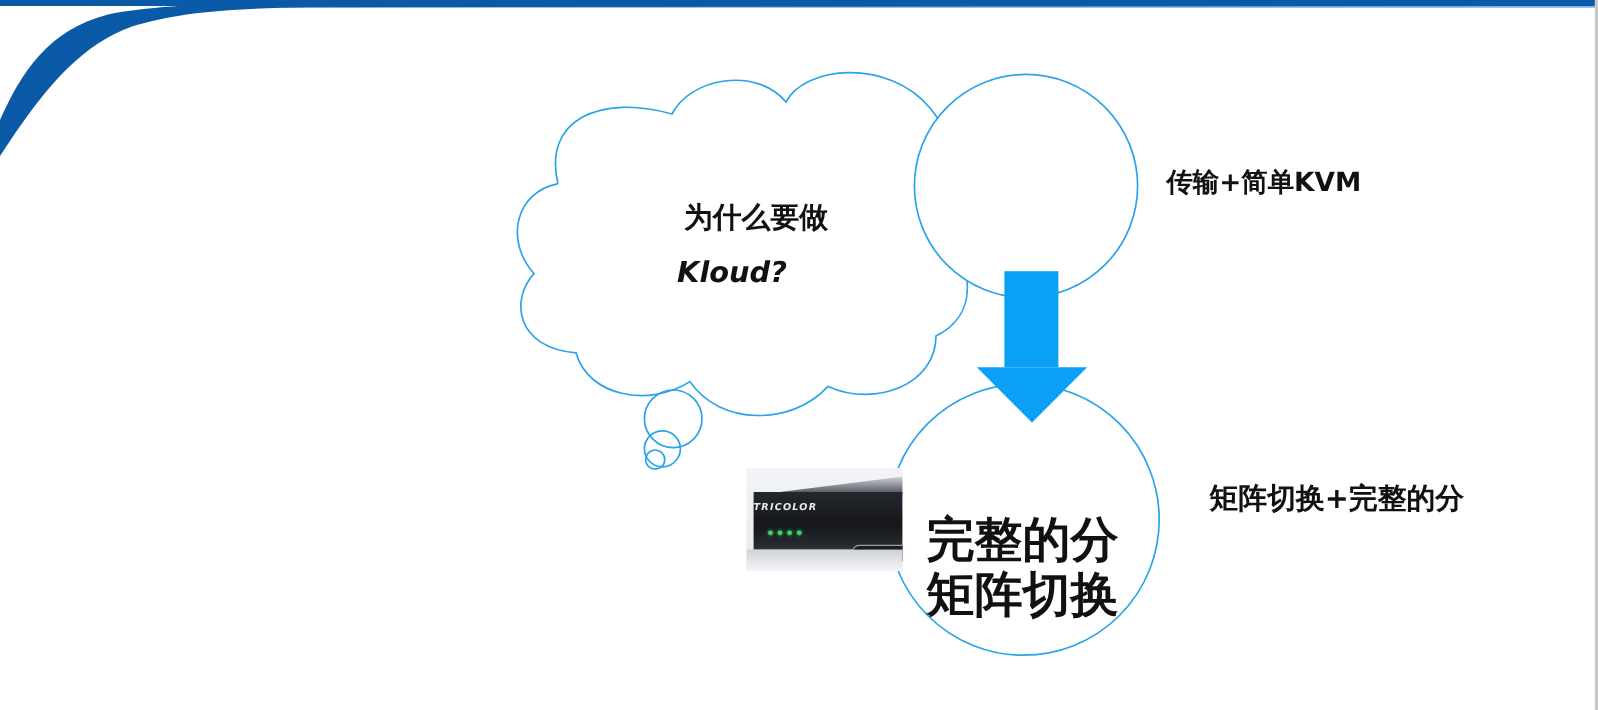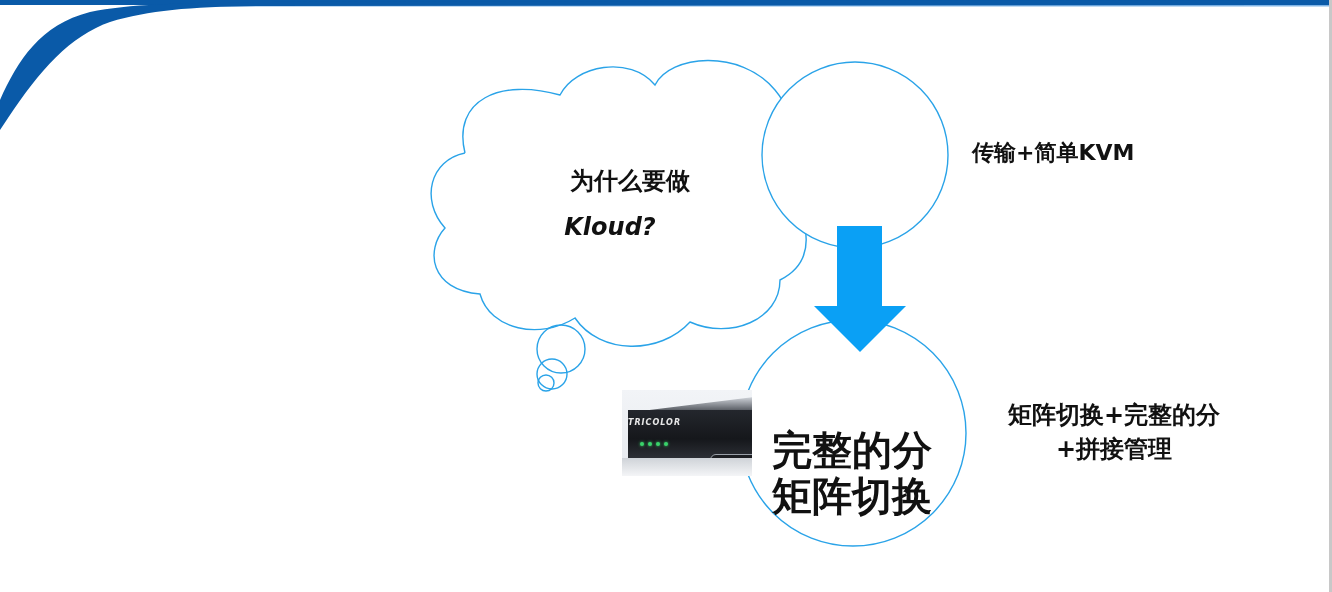--- a/index.html
+++ b/index.html
@@ -123,17 +123,16 @@
 
   <div class="txt side-top">传输+简单KVM</div>
 
   <div class="txt circle-bottom-text">
     <div>完整的分</div>
     <div>矩阵切换</div>
   </div>
 
   <div class="txt side-bottom">
     <div>矩阵切换+完整的分</div>
-    <div>+拼接管理</div>
   </div>
 
   <div class="right-edge"></div>
 </div>
 
 </body></html>

